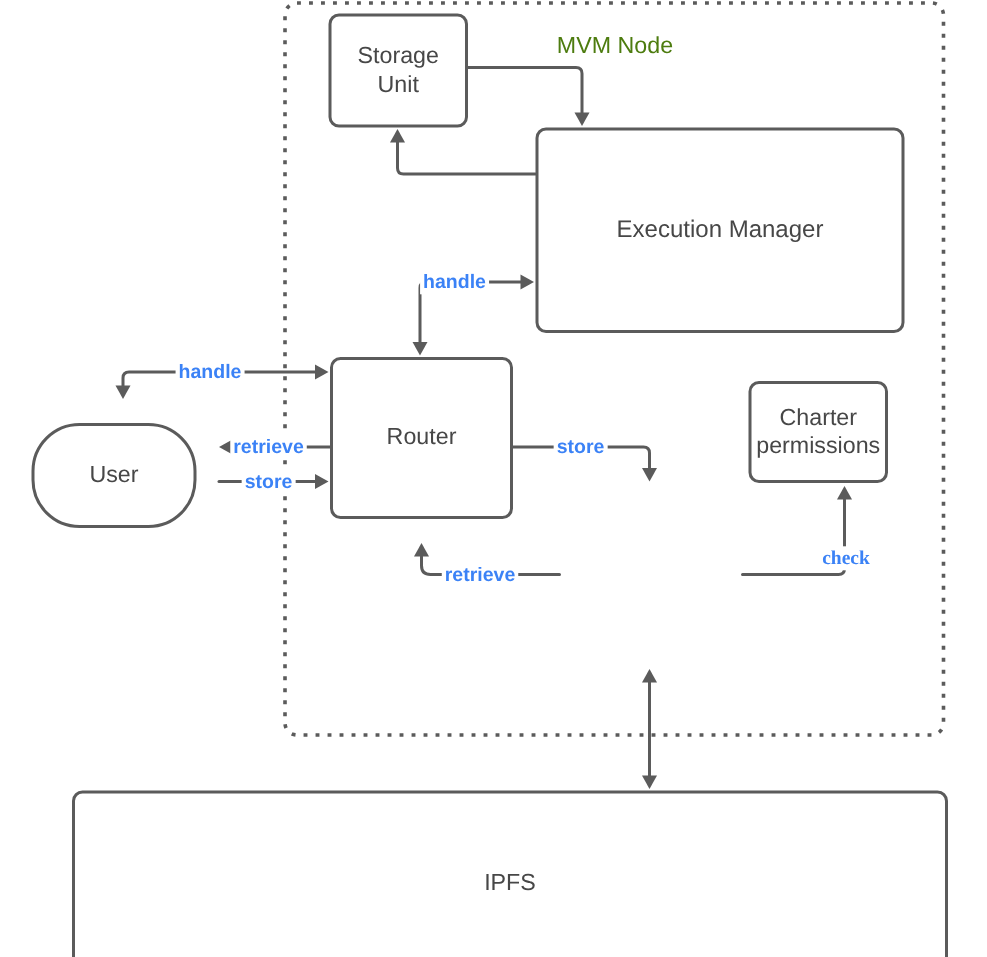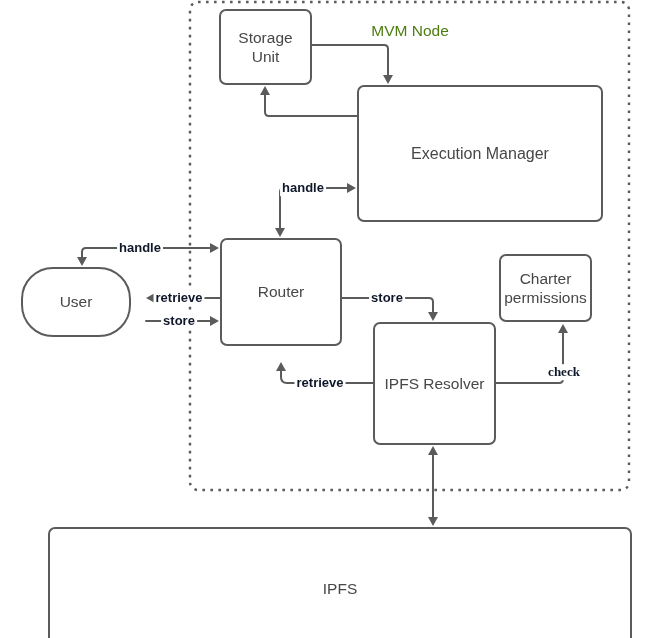--- a/index.html
+++ b/index.html
@@ -28,42 +28,42 @@
     text-align: center;
     font-size: 15.5px;
     line-height: 1.25;
     color: #474747;
   }
   .node .node-label { display: block; }
   .node-storage-unit   { left: 219px; top: 9px;   width: 93px;  height: 76px; }
   .node-storage-unit .node-label { width: 64px; }
   .node-execution-manager { left: 357px; top: 85px; width: 246px; height: 137px; font-size: 16px; text-align: right; }
   .node-router         { left: 220px; top: 238px; width: 122px; height: 108px; justify-content: center; }
-  .node-user           { left: 21px;  top: 267px; width: 110px; height: 70px; border-radius: 32px; }
+  .node-user           { left: 21px;  top: 282px; width: 110px; height: 70px; border-radius: 32px; }
   .node-ipfs-resolver  { left: 373px; top: 322px; width: 123px; height: 123px; }
   .node-charter-permissions { left: 499px; top: 254px; width: 93px; height: 68px; }
   .node-charter-permissions .node-label { width: 92px; }
   .node-ipfs           { left: 48px;  top: 527px; width: 584px; height: 124px; }
   .container-label {
     position: absolute;
     left: 410px; top: 31px;
     transform: translate(-50%, -50%);
     font-size: 15.5px;
     color: #4d7c0f;
     white-space: nowrap;
   }
   .edge-label {
     position: absolute;
     transform: translate(-50%, -50%);
     background: #ffffff;
     padding: 0 2px;
     font-size: 13px;
     font-weight: 700;
     line-height: 1.2;
-    color: #0f172a;
+    color: #3b82f6;
     white-space: nowrap;
   }
   .el-handle-em     { left: 303px; top: 188px; }
   .el-handle-user   { left: 140px; top: 248px; }
   .el-retrieve      { left: 179px; top: 298px; }
   .el-store-user    { left: 179px; top: 321px; }
   .el-store-router  { left: 387px; top: 298px; }
   .el-retreive      { left: 320px; top: 383px; }
   .el-check         { left: 564px; top: 372px; font-family: Liberation Serif, serif; }
 </style>
@@ -127,23 +127,20 @@
   </div>
 
   <div class="node node-router">
     <span class="node-label">Router</span>
   </div>
 
   <div class="node node-user">
     <span class="node-label">User</span>
   </div>
 
-  <div class="node node-ipfs-resolver">
-    <span class="node-label">IPFS Resolver</span>
-  </div>
 
   <div class="node node-charter-permissions">
     <span class="node-label">Charter permissions</span>
   </div>
 
   <div class="node node-ipfs">
     <span class="node-label">IPFS</span>
   </div>
 
   <span class="edge-label el-handle-em">handle</span>

